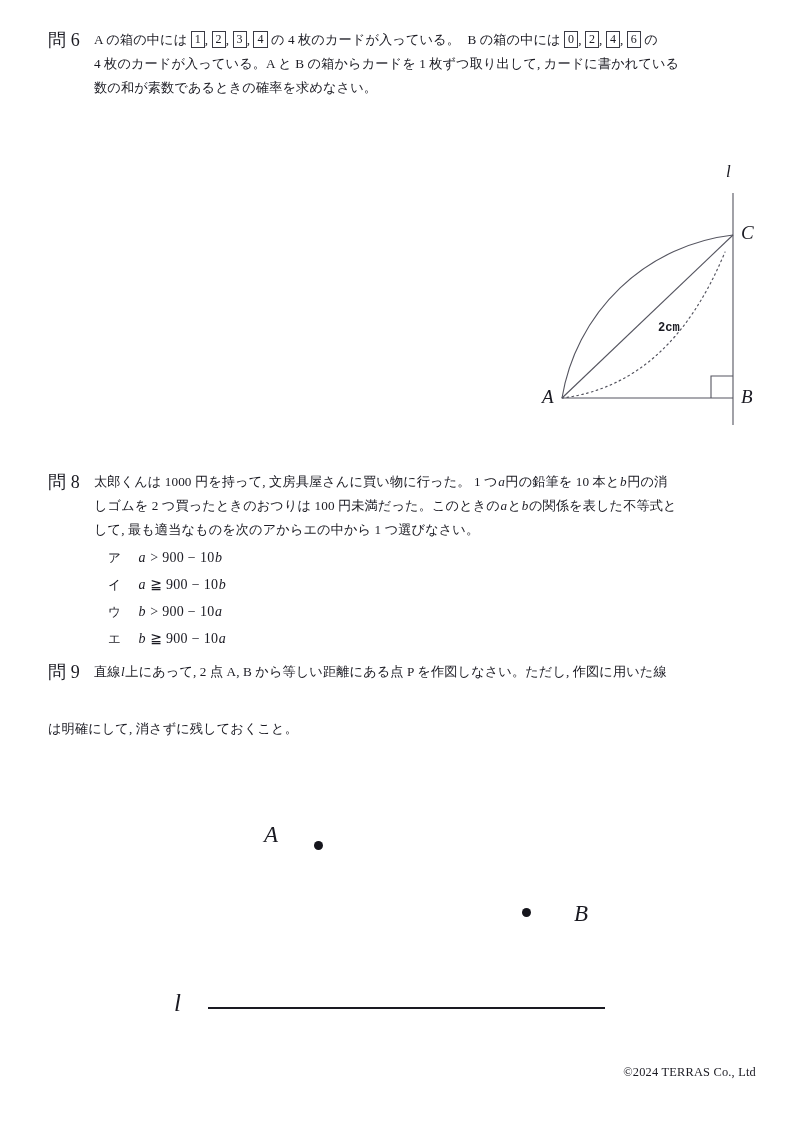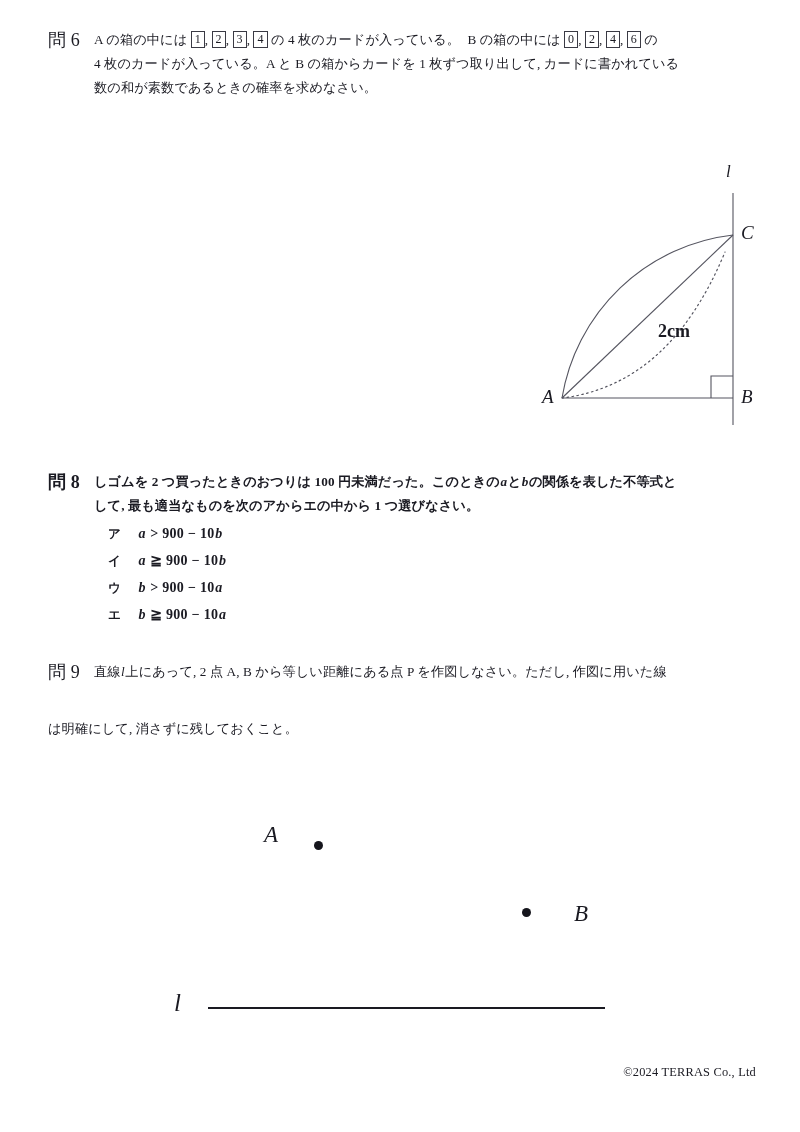--- a/index.html
+++ b/index.html
@@ -97,22 +97,22 @@
     position: absolute;
     font-style: italic;
     font-size: 19px;
     font-family: "Liberation Serif", "DejaVu Serif", serif;
     color: #1a1a22;
   }
   #lbl-2cm {
     position: absolute;
     font-weight: bold;
     font-style: normal;
-    font-size: 18px;
-    font-family: Liberation Serif, serif;
+    font-size: 12px;
+    font-family: Liberation Mono, monospace;
     letter-spacing: 0px;
   }
 
   
   #fig-construct {
     position: absolute;
     left: 150px;
     top: 790px;
     width: 520px;
     height: 260px;
@@ -179,23 +179,26 @@
 
       <path d="M 42 238 Q 150 225 205 92" fill="none" stroke="#555560" stroke-width="1.2" stroke-dasharray="1.6 3.4" stroke-linecap="round"></path>
     </svg>
     <span class="fig-label" id="lbl-l-sector" style="left:206px; top:2px; font-size:17px;">l</span>
     <span class="fig-label" id="lbl-C" style="left:221px; top:62px;">C</span>
     <span class="fig-label" id="lbl-B" style="left:221px; top:226px;">B</span>
     <span class="fig-label" id="lbl-A" style="left:22px; top:226px;">A</span>
     <span id="lbl-2cm" style="left:138px; top:161px;">2cm</span>
   </div>
 
-  <div class="qblock" id="q8" style="left:48px; top:470px; width:712px;font-weight:bold;">
+  <div class="qblock" id="q8" style="left:48px; top:470px; width:712px;">
     <div class="qlabel">問 8</div>
     <div class="qbody">
+      <div class="qline">
+        <span>太郎くんは 1000 円を持って, 文房具屋さんに買い物に行った。 1 つ</span><span class="mi">a</span><span>円の鉛筆を 10 本と</span><span class="mi">b</span><span>円の消</span>
+      </div>
       <div class="qline">
         <span>しゴムを 2 つ買ったときのおつりは 100 円未満だった。このときの</span><span class="mi">a</span><span>と</span><span class="mi">b</span><span>の関係を表した不等式と</span>
       </div>
       <div class="qline">して, 最も適当なものを次のアからエの中から 1 つ選びなさい。</div>
 
       <div class="choices" style="position:relative; left:14px; top:4px;">
         <div class="choice">
           <span class="ckey">ア</span><span class="cexpr"><span class="mi">a</span> <span>&gt;</span> <span>900</span> <span>−</span> <span>10</span><span class="mi">b</span></span>
         </div>
         <div class="choice">

